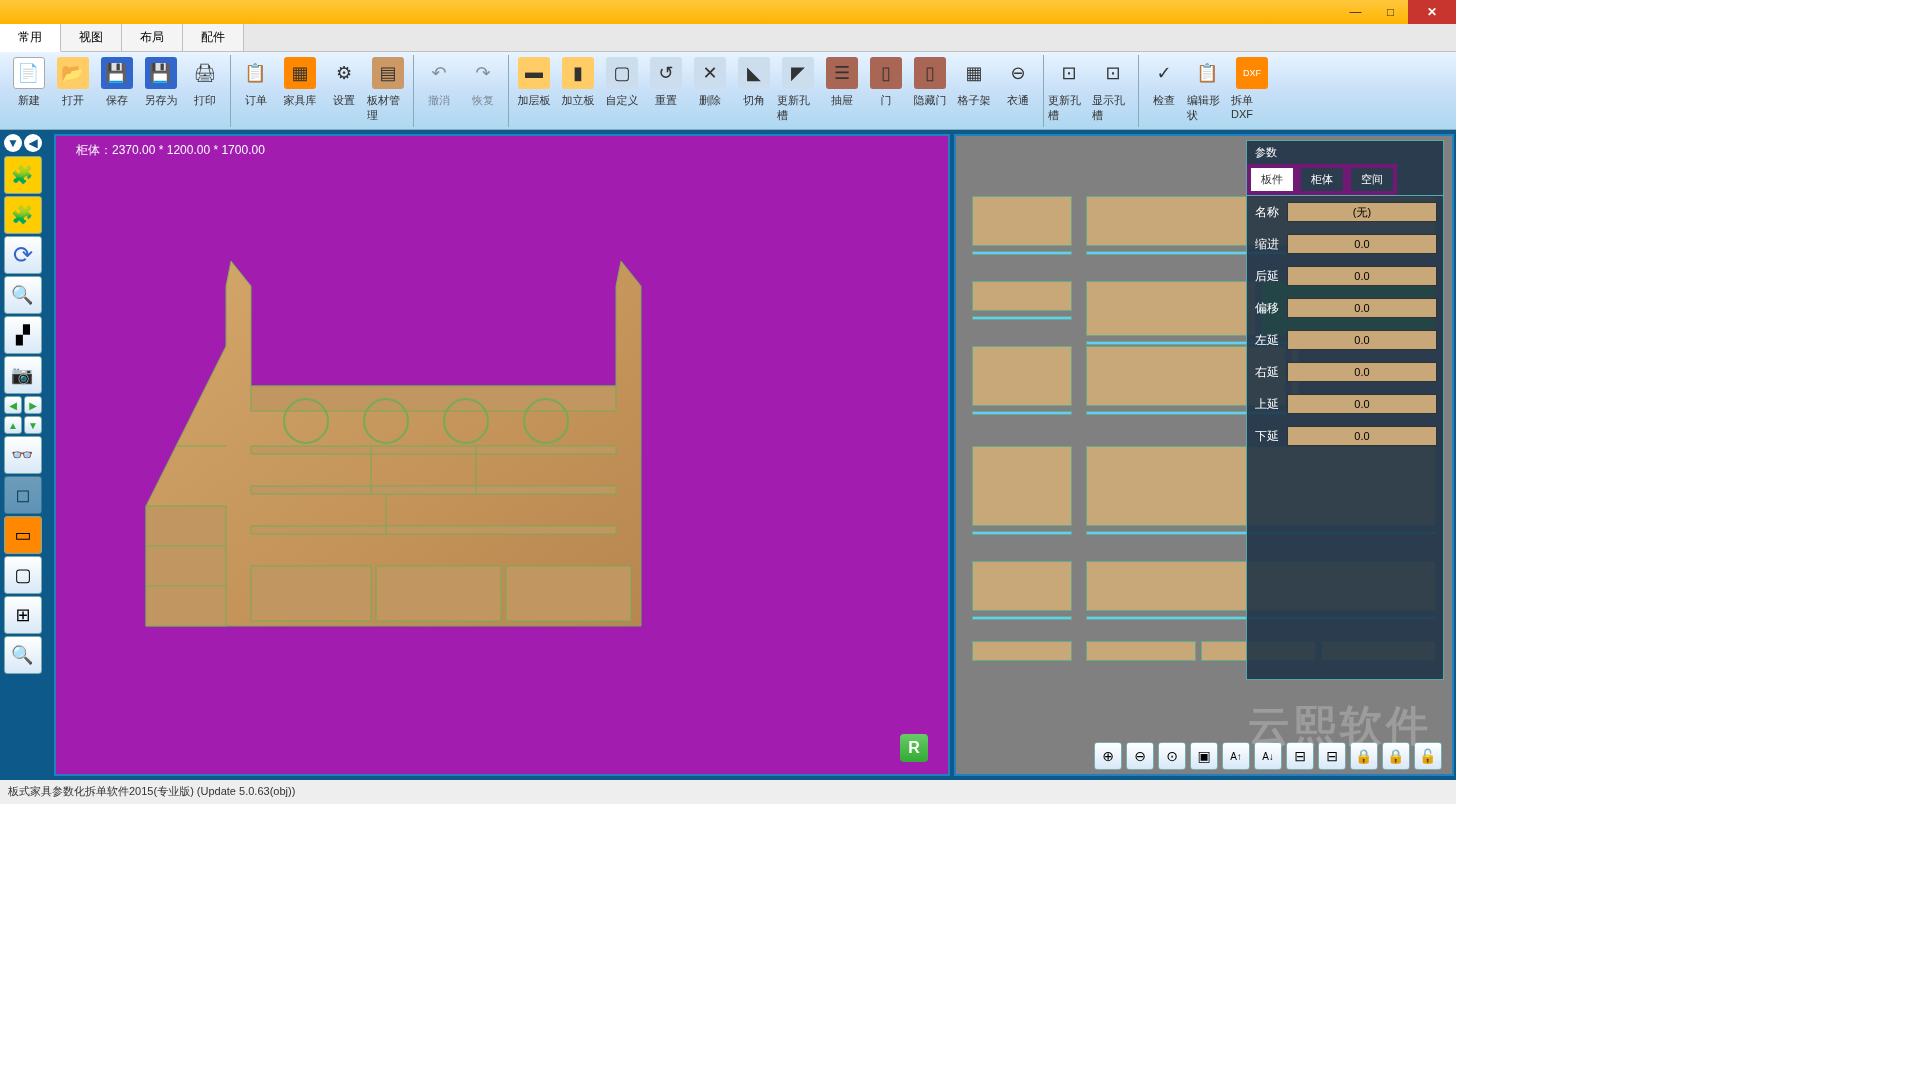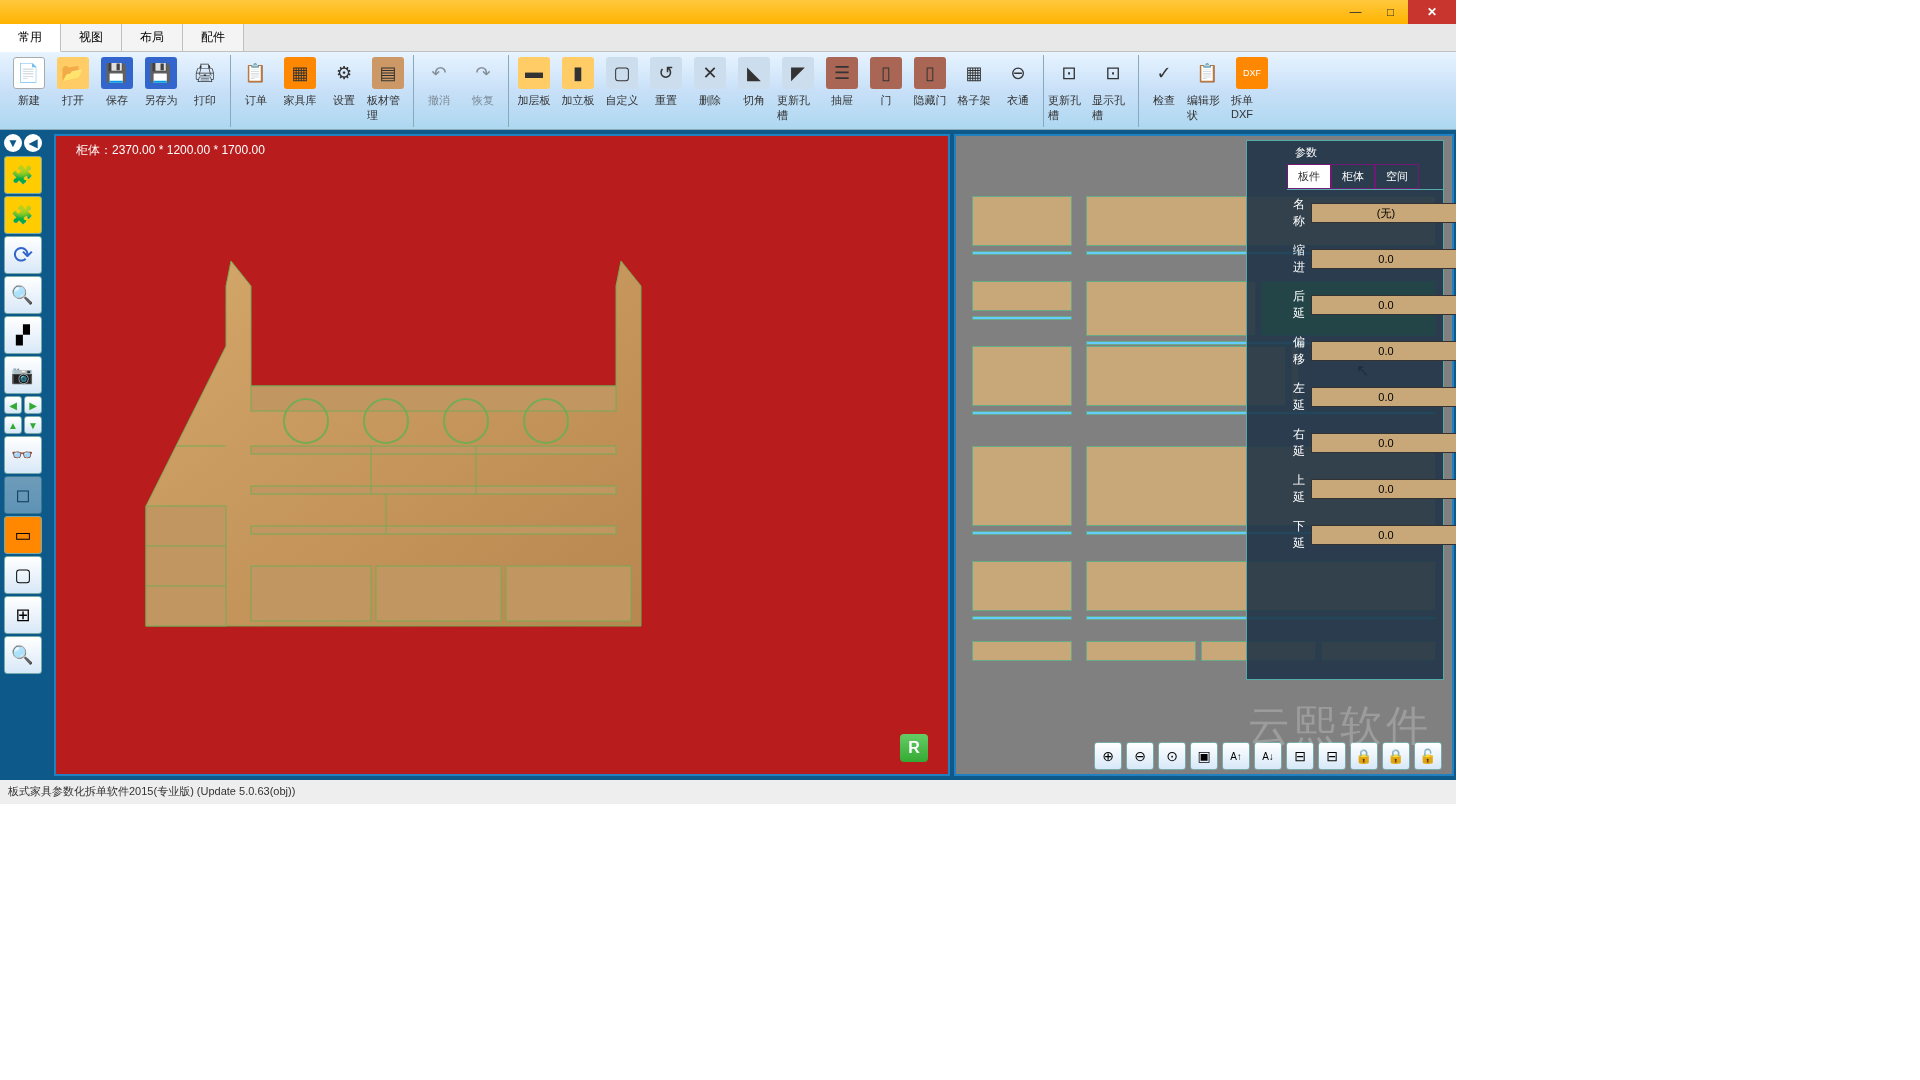--- a/index.html
+++ b/index.html
@@ -14,38 +14,38 @@
 .ribbon { height:78px; background:linear-gradient(#e8f4ff,#c8e0f8,#add8f0); display:flex; align-items:center; padding:2px 4px; gap:0; border-bottom:1px solid #8ab; }
 .rgrp { display:flex; gap:2px; padding:0 4px; border-right:1px solid #8ab; height:72px; align-items:flex-start; }
 .rbtn { display:flex; flex-direction:column; align-items:center; justify-content:flex-start; width:42px; height:68px; font-size:11px; color:#333; cursor:pointer; padding-top:2px; gap:4px; }
 .rbtn .ic { width:32px; height:32px; border-radius:3px; display:flex; align-items:center; justify-content:center; font-size:18px; }
 .workspace { position:relative; height:650px; background:#0d5a8a; display:flex; }
 .lefttools { width:52px; background:#0d5a8a; padding:4px; display:flex; flex-direction:column; gap:2px; position:relative; }
 .circ { width:18px; height:18px; border-radius:50%; background:#fff; color:#0d5a8a; font-size:12px; display:flex; align-items:center; justify-content:center; margin-bottom:2px; cursor:pointer; }
 .ltool { width:38px; height:38px; background:linear-gradient(#fff,#d8e8f8); border:1px solid #7aa; border-radius:3px; display:flex; align-items:center; justify-content:center; font-size:18px; cursor:pointer; }
 .ltool.small { width:18px; height:18px; font-size:10px; }
 .smallrow { display:flex; gap:2px; }
-.view3d { flex:1; border:2px solid #2080c0; background:#b91c1c; position:relative; margin:4px 2px; }
+.view3d { flex:1; border:2px solid #2080c0; background:#a21caf; position:relative; margin:4px 2px; }
 .dims { color:#fff; font-size:12px; position:absolute; top:6px; left:20px; }
 .furn { position:absolute; left:40px; top:110px; width:560px; height:400px; }
 .view2d { width:500px; border:2px solid #2080c0; background:#808080; position:relative; margin:4px 2px; }
-.panel { position:absolute; right:8px; top:4px; width:198px; height:540px; background:rgba(30,50,70,0.88); border:1px solid #5aa; color:#fff; font-size:12px;padding-left:40px; }
+.panel { position:absolute; right:8px; top:4px; width:198px; height:540px; background:rgba(30,50,70,0.88); border:1px solid #5aa; color:#fff; font-size:12px; }
 .panel-title { padding:4px 8px; font-size:11px; }
 .ptabs { display:flex; border-bottom:1px solid #5aa; }
-.ptab { padding:4px 10px; font-size:11px; border:1px solid #701a75; cursor:pointer; }
+.ptab { padding:4px 10px; font-size:11px; border:4px solid #701a75; cursor:pointer; }
 .ptab.active { background:#fff; color:#333; }
 .prow { display:flex; align-items:center; padding:6px 6px; gap:6px; }
 .prow label { width:40px; font-size:12px; text-align:center; }
 .prow input { flex:1; background:#c8a878; border:1px solid #333; color:#000; text-align:center; font-size:11px; padding:3px; }
 .plinks { padding:10px; display:flex; flex-direction:column; gap:10px; align-items:center; }
 .plink { color:#6cf; font-size:11px; cursor:pointer; }
 .status { height:24px; background:#eee; font-size:11px; padding:4px 8px; color:#333; }
 .btmtools { position:absolute; right:10px; bottom:4px; display:flex; gap:4px; align-items:center; }
 .btool { width:28px; height:28px; background:linear-gradient(#fff,#d8e8f8); border:1px solid #7aa; border-radius:3px; display:flex; align-items:center; justify-content:center; font-size:14px; cursor:pointer; }
-.watermark { position:absolute; right:20px; bottom:20px; font-size:42px; color:rgba(255,255,255,0.22); font-weight:normal; letter-spacing:4px; pointer-events:none; }
+.watermark { position:absolute; right:20px; bottom:20px; font-size:42px; color:rgba(255,255,255,0.22); font-weight:bold; letter-spacing:4px; pointer-events:none; }
 .rbadge { position:absolute; right:20px; bottom:12px; width:28px; height:28px; background:linear-gradient(#6c6,#3a3); border-radius:4px; color:#fff; display:flex; align-items:center; justify-content:center; font-weight:bold; font-size:16px; }
 .grid2d { position:absolute; inset:10px; }
 .gcell { position:absolute; background:#c8a878; border:1px solid #6a8; }
 .gblue { background:#6cf; height:4px; }
 .ggreen { background:#5c5; }
 .xlabel { position:absolute; bottom:58px; left:58px; color:#f55; font-size:11px; }
 .cursor2d { position:absolute; font-size:16px; color:#000; }
 </style>
 </head>
 <body>

